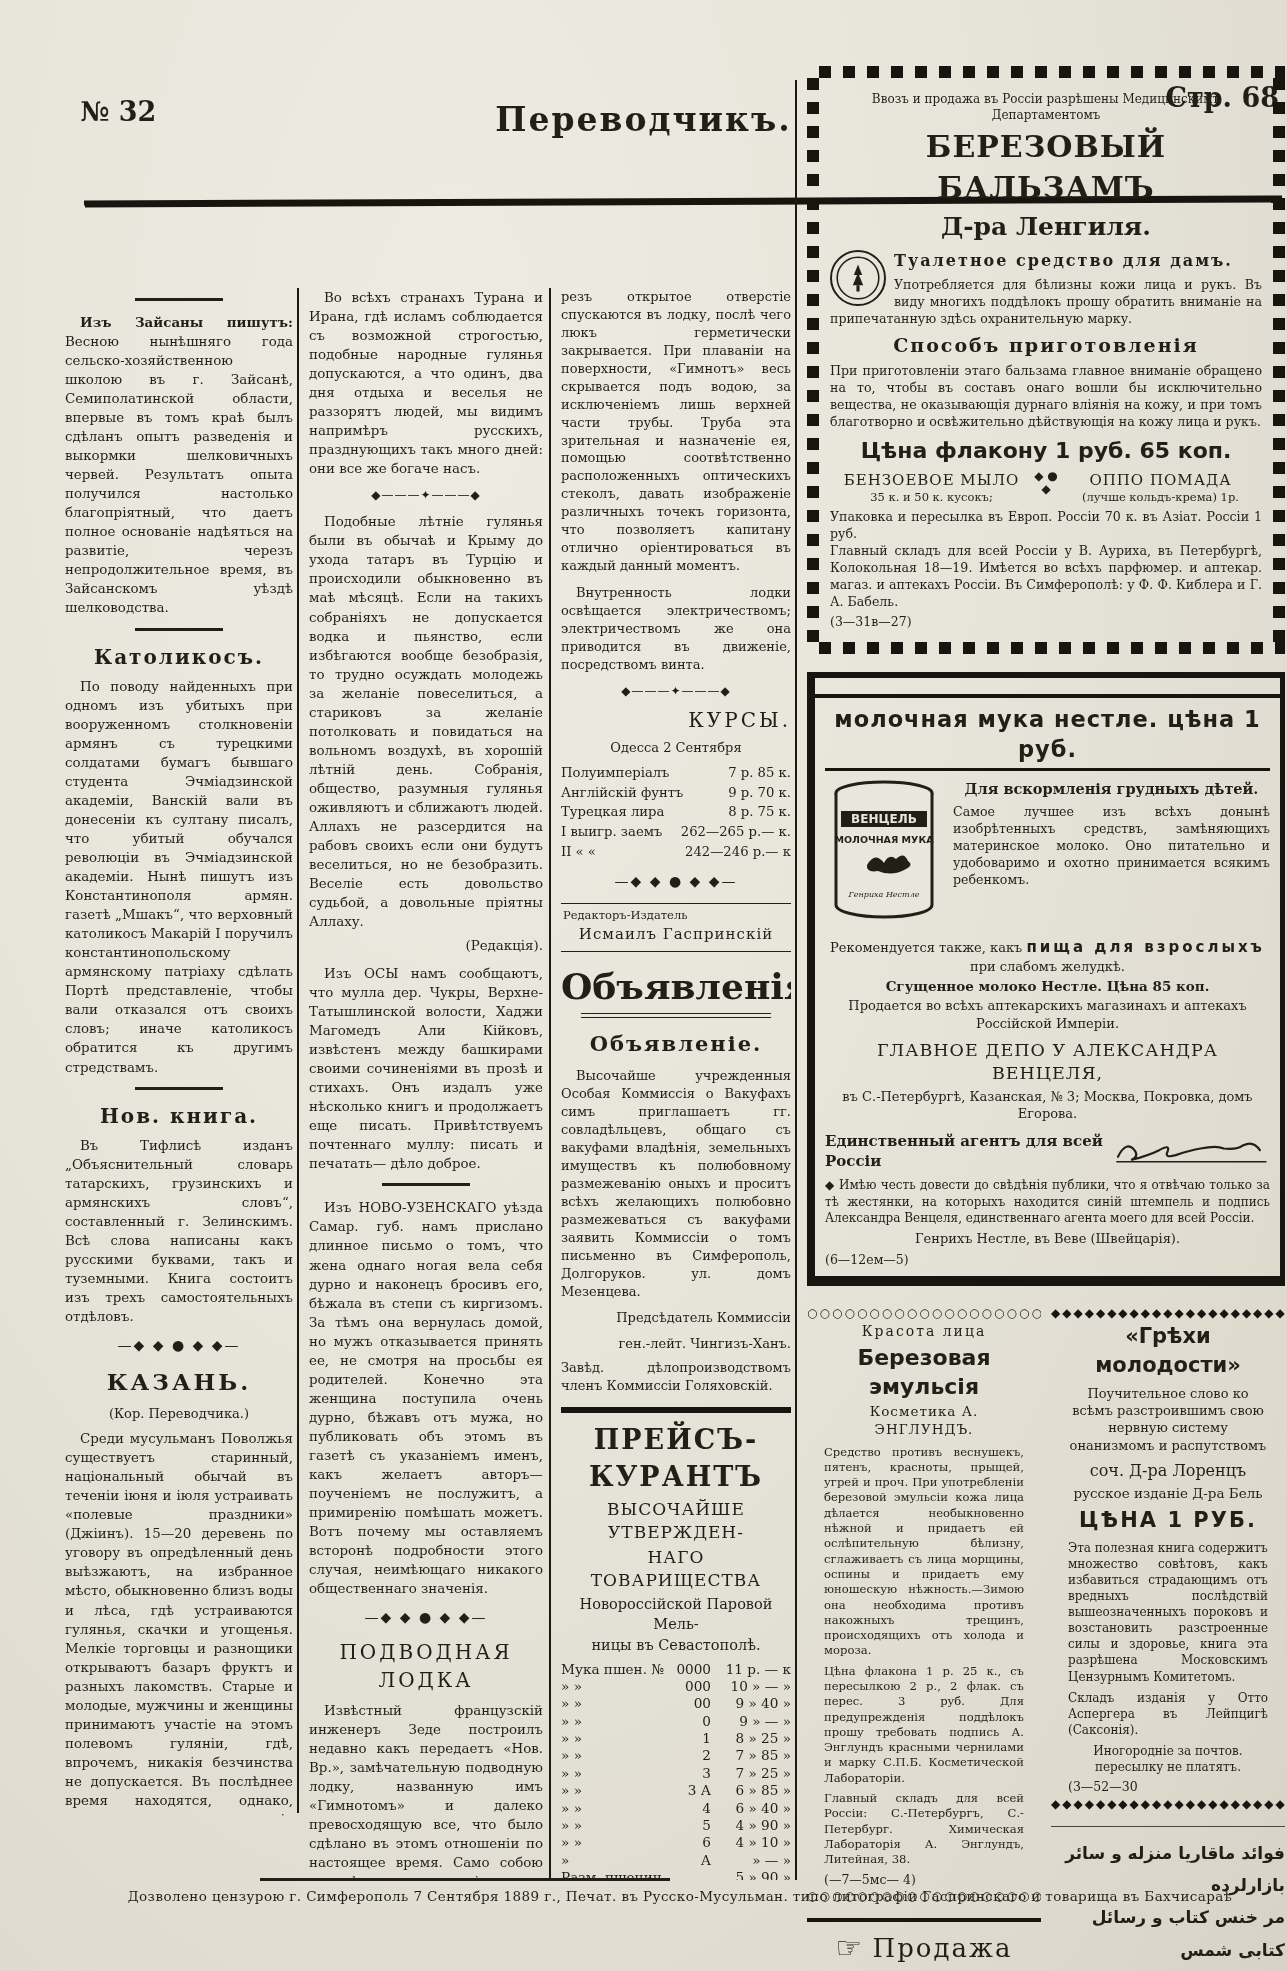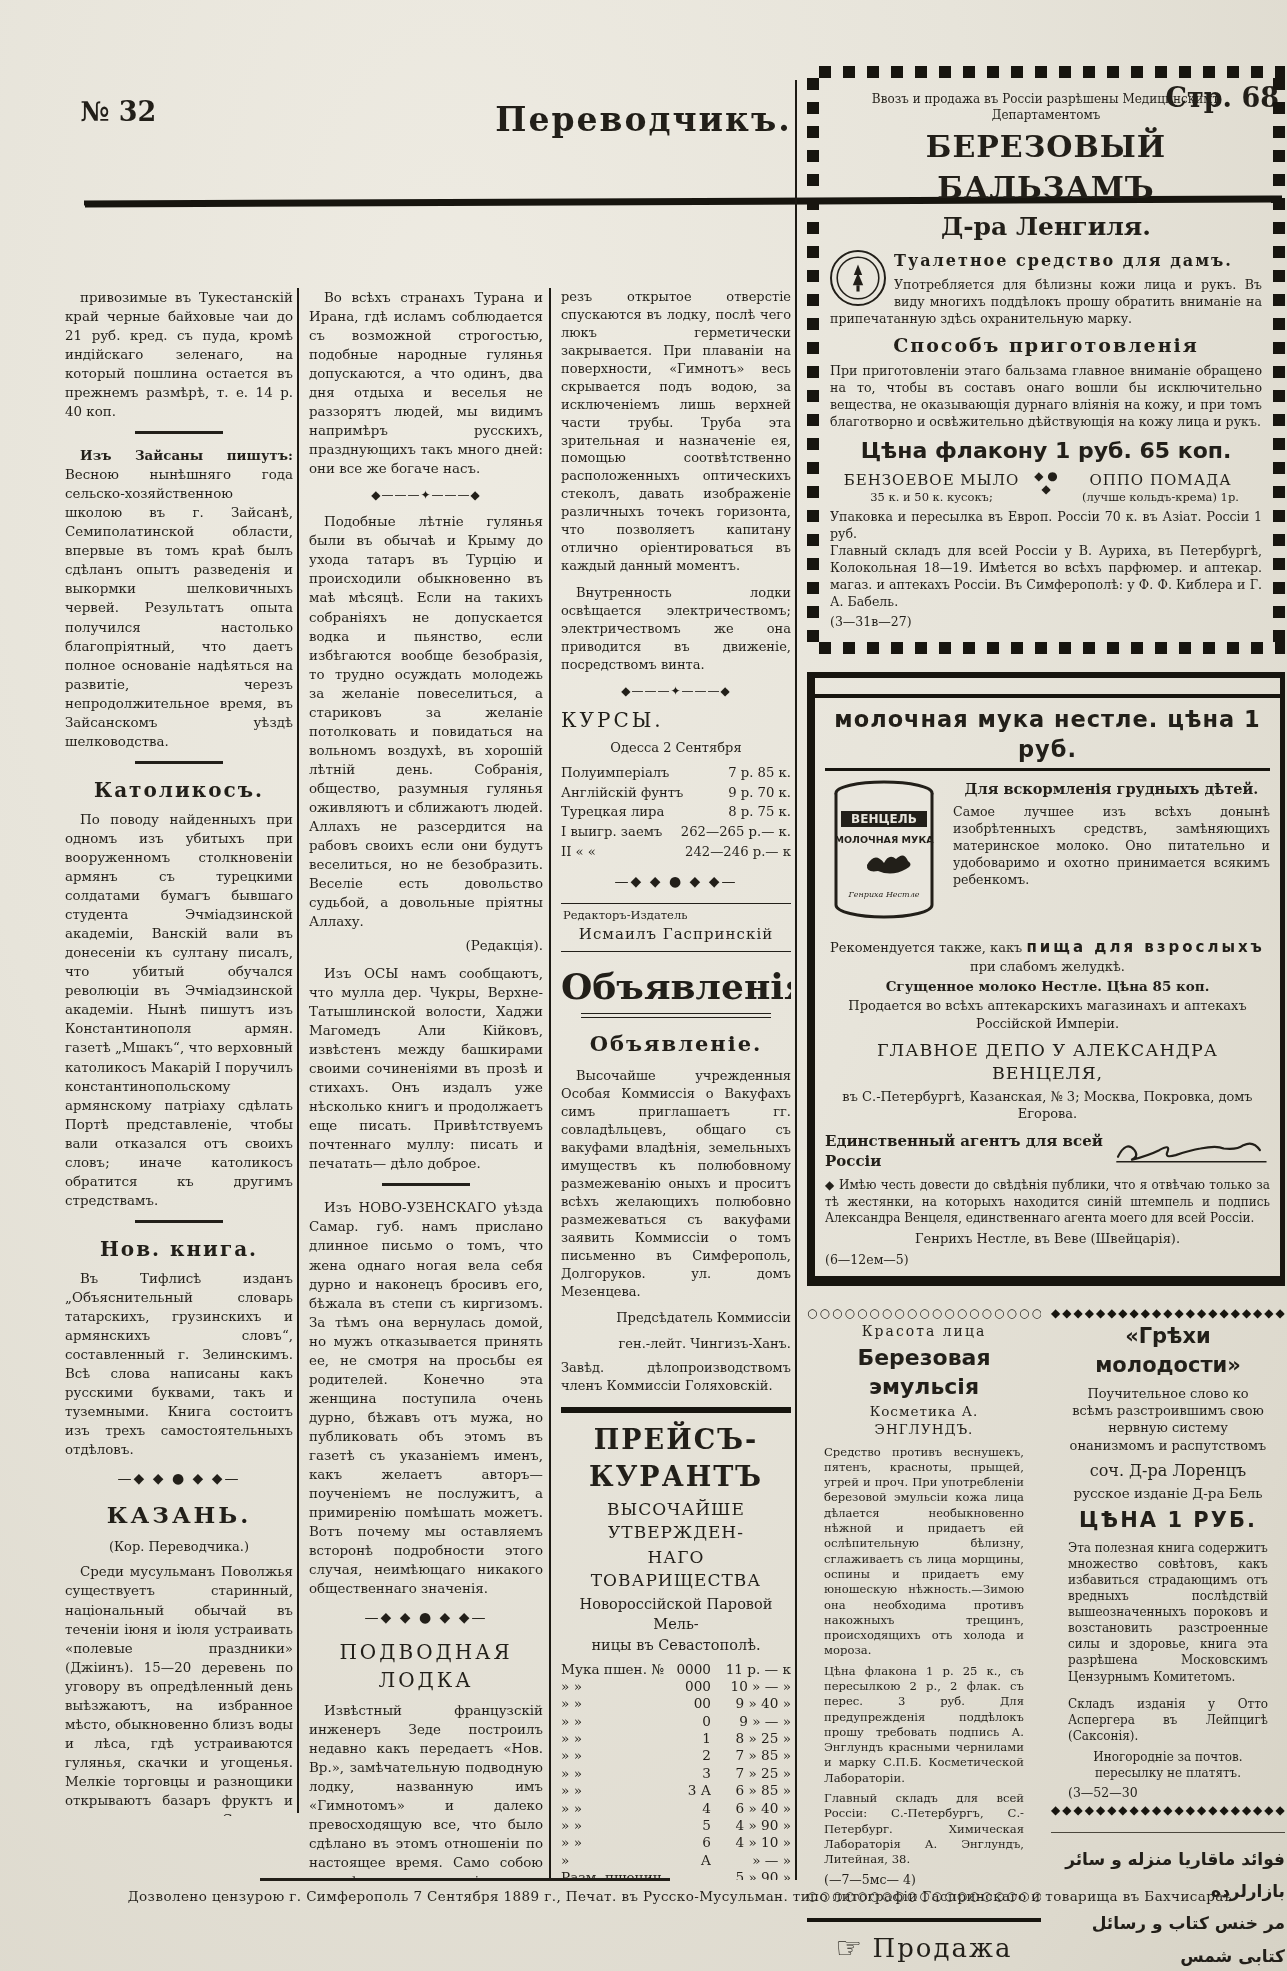--- a/index.html
+++ b/index.html
@@ -20,21 +20,21 @@
   .lead-b{font-weight:bold;}
   .art-head{font-weight:bold;text-align:center;font-size:20px;letter-spacing:2px;margin:8px 0 6px;text-indent:0;}
   .art-head.caps{font-size:23px;letter-spacing:3px;}
   .art-sub{text-align:center;font-size:13px;margin:0 0 6px;text-indent:0;}
   .hrshort{width:88px;height:3px;background:#221f19;margin:10px auto 12px;}
   .orn{text-align:center;margin:10px 0;letter-spacing:2px;font-size:14px;}
   .orn::before{content:"—◆ ◆ ● ◆ ◆—";}
   .orn2{text-align:center;margin:8px 0;font-size:12px;letter-spacing:1px;}
   .orn2::before{content:"◆———✦———◆";}
   
-  .kursy-head{text-align:left;font-size:20px;letter-spacing:3px;margin:6px 0 4px;font-weight:normal;}
+  .kursy-head{text-align:right;font-size:20px;letter-spacing:3px;margin:6px 0 4px;font-weight:normal;}
   .kursy-date{text-align:center;font-size:13px;margin-bottom:6px;}
   .krow{display:flex;font-size:13.2px;line-height:1.5;}
   .klabel{flex:1;}
   .kval{text-align:right;}
   
   .editor{border-top:1.5px solid #221f19;border-bottom:1.5px solid #221f19;padding:4px 2px 6px;margin:12px 0 10px;text-align:center;}
   .editor .role{font-size:11.5px;text-align:left;}
   .editor .name{font-size:15px;letter-spacing:1px;}
   .ads-title{font-size:36px;font-weight:bold;text-align:center;margin:4px 0 2px;}
   .ads-title-rule{border-top:1px solid #221f19;border-bottom:1px solid #221f19;height:3px;margin:2px 20px 12px;}
@@ -132,21 +132,20 @@
   <div class="hdr-issue">№ 32</div>
   <div class="hdr-title">Переводчикъ.</div>
   <div class="hdr-page">Стр. 68</div>
   <div class="hdr-rule"></div>
 
   <div class="vdiv" style="left:297px;top:288px;height:1525px;"></div>
   <div class="vdiv" style="left:549px;top:288px;height:1590px;"></div>
   <div class="vdiv" style="left:795px;top:80px;height:1800px;"></div>
 
   <div class="col" style="left:65px;top:288px;width:228px;max-height:1528px;">
-    <p>привозимые въ Тукестанскій край черные байховые чаи до 21 руб. кред. съ пуда, кромѣ индійскаго зеленаго, на который пошлина остается въ прежнемъ размѣрѣ, т. е. 14 р. 40 коп.</p>
     <div class="hrshort"></div>
     <p><span class="lead-b">Изъ Зайсаны пишутъ:</span> <span>Весною нынѣшняго года сельско-хозяйственною школою въ г. Зайсанѣ, Семиполатинской области, впервые въ томъ краѣ былъ сдѣланъ опытъ разведенія и выкормки шелковичныхъ червей. Результатъ опыта получился настолько благопріятный, что даетъ полное основаніе надѣяться на развитіе, черезъ непродолжительное время, въ Зайсанскомъ уѣздѣ шелководства.</span></p>
     <div class="hrshort"></div>
     <div class="art-head">Католикосъ.</div>
     <p>По поводу найденныхъ при одномъ изъ убитыхъ при вооруженномъ столкновеніи армянъ съ турецкими солдатами бумагъ бывшаго студента Эчміадзинской академіи, Ванскій вали въ донесеніи къ султану писалъ, что убитый обучался революціи въ Эчміадзинской академіи. Нынѣ пишутъ изъ Константинополя армян. газетѣ „Мшакъ“, что верховный католикосъ Макарій I поручилъ константинопольскому армянскому патріаху сдѣлать Портѣ представленіе, чтобы вали отказался отъ своихъ словъ; иначе католикосъ обратится къ другимъ стредствамъ.</p>
     <div class="hrshort"></div>
     <div class="art-head">Нов. книга.</div>
     <p>Въ Тифлисѣ изданъ „Объяснительный словарь татарскихъ, грузинскихъ и армянскихъ словъ“, составленный г. Зелинскимъ. Всѣ слова написаны какъ русскими буквами, такъ и туземными. Книга состоитъ изъ трехъ самостоятельныхъ отдѣловъ.</p>
     <div class="orn"></div>
     <div class="art-head caps">КАЗАНЬ.</div>
@@ -396,21 +395,21 @@
           <div class="dstrip b"></div>
           <div class="dstrip l"></div>
           <div class="dstrip r"></div>
           <div class="grehi">
             <div class="gtitle">«Грѣхи молодости»</div>
             <div class="glead">Поучительное слово ко всѣмъ разстроившимъ свою нервную систему онанизмомъ и распутствомъ</div>
             <div class="gauthor">соч. Д-ра Лоренцъ</div>
             <div class="gedition">русское изданіе Д-ра Бель</div>
             <div class="gprice">ЦѢНА 1 РУБ.</div>
             <div>Эта полезная книга содержитъ множество совѣтовъ, какъ избавиться страдающимъ отъ вредныхъ послѣдствій вышеозначенныхъ пороковъ и возстановить разстроенные силы и здоровье, книга эта разрѣшена Московскимъ Цензурнымъ Комитетомъ.</div>
-            <div style="margin-top:11px;">Складъ изданія у Отто Аспергера въ Лейпцигѣ (Саксонія).</div>
+            <div style="margin-top:5px;">Складъ изданія у Отто Аспергера въ Лейпцигѣ (Саксонія).</div>
             <div style="margin-top:5px;text-align:center;">Иногородніе за почтов. пересылку не платятъ.</div>
             <div class="adtag">(3—52—30</div>
           </div>
         </div>
         <div class="arabic-block">
           <div class="arab arabbig" dir="rtl">
               <div>فوائد ماقاريا منزله و سائر بازارلرده</div>
               <div>مر خنس كتاب و رسائل كتابى شمس</div>
               <div>الدين حنفى ، دكاكنده صاتلايور</div>
             </div>

